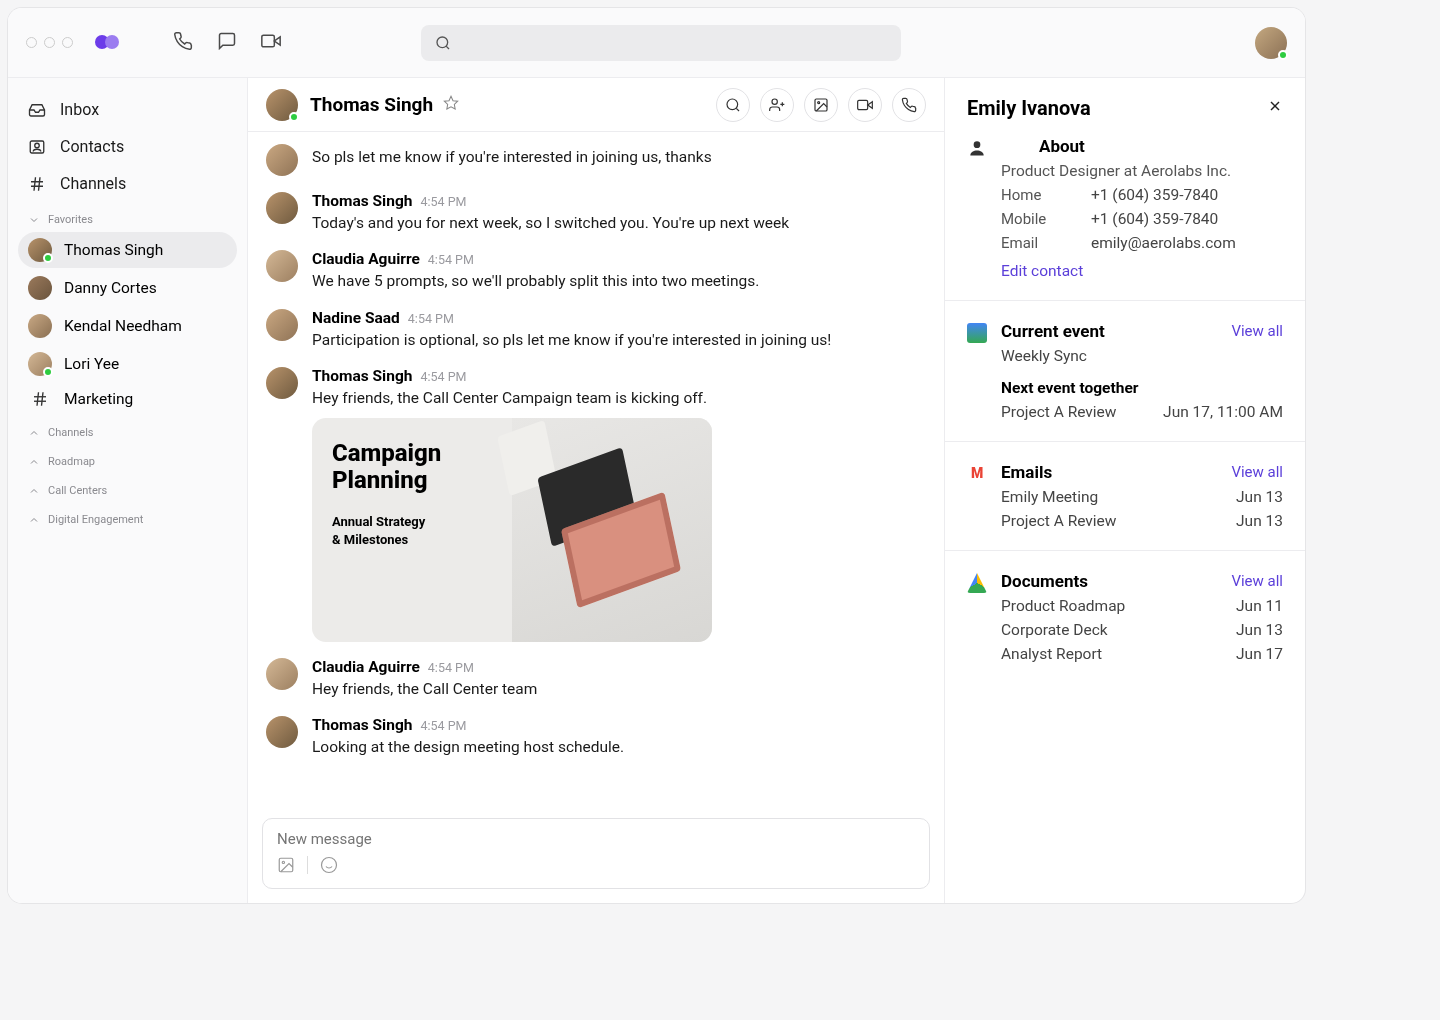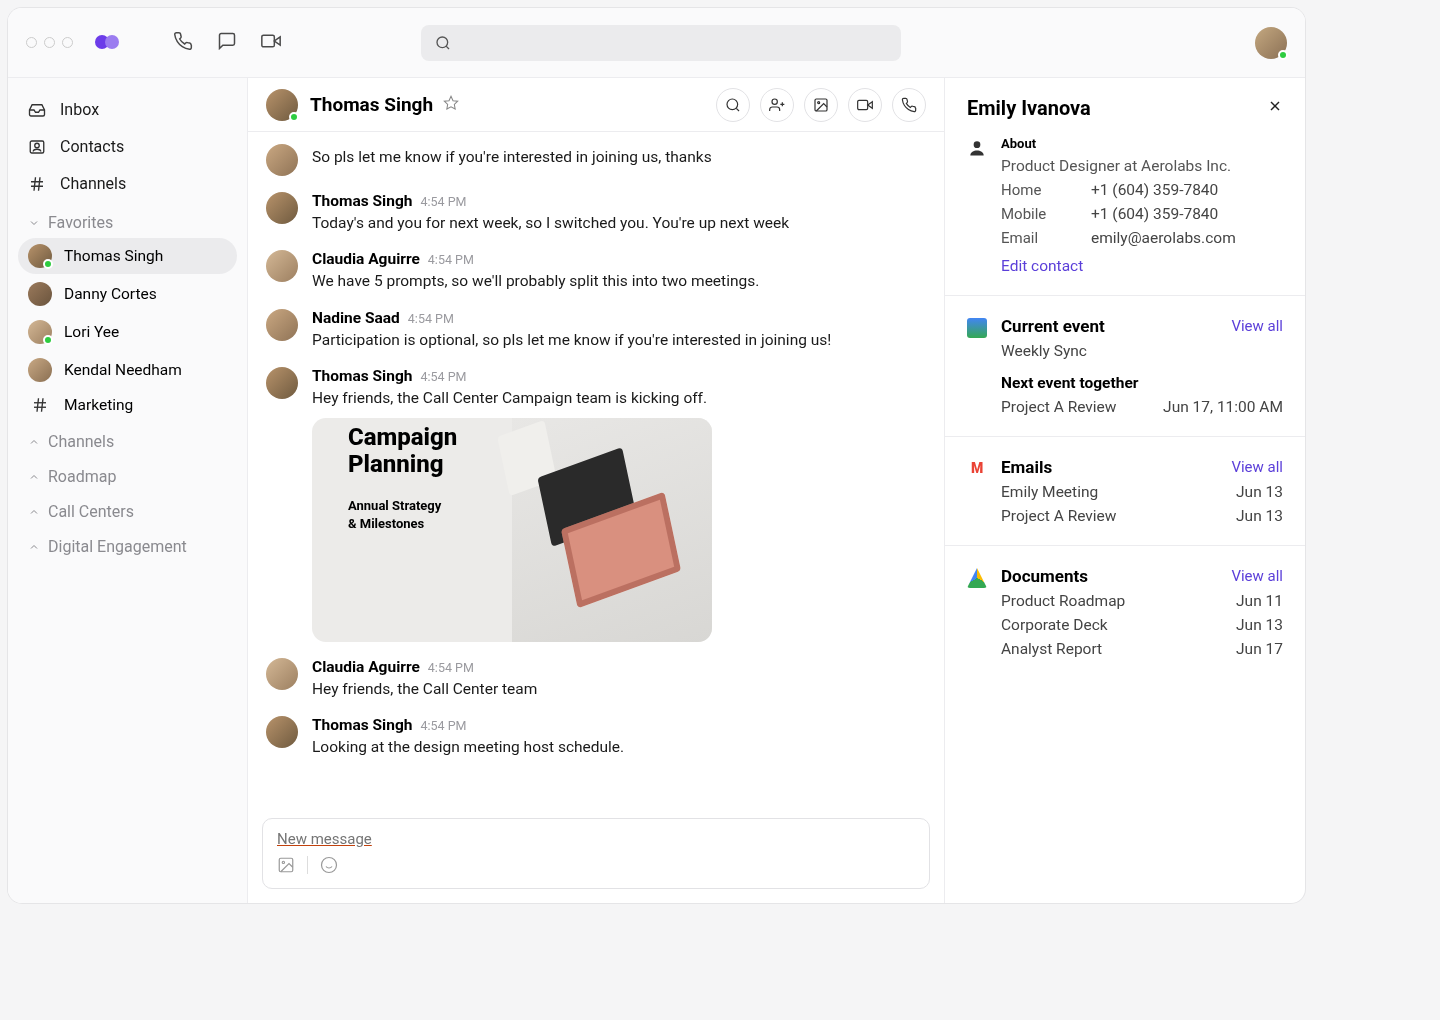--- a/index.html
+++ b/index.html
@@ -19,21 +19,21 @@
 .search input { border:none; background:transparent; outline:none; margin-left:8px; flex:1; }
 .avatar-top { margin-left:auto; position:relative; }
 .avatar-top .img { width:32px; height:32px; border-radius:50%; background:linear-gradient(135deg,#c4a880,#8b7055); }
 .presence { position:absolute; width:10px; height:10px; border-radius:50%; background:#2ecc40; border:2px solid #fff; bottom:-1px; right:-1px; }
 
 .body { display:flex; flex:1; overflow:hidden; }
 
 .sidebar { width:240px; border-right:1px solid #ececef; background:#fafafb; padding:14px 10px; display:flex; flex-direction:column; gap:2px; }
 .nav-item { display:flex; align-items:center; gap:14px; padding:8px 10px; border-radius:8px; cursor:pointer; font-size:16px; color:#1a1a1a; }
 .nav-item svg { width:18px; height:18px; stroke:#333; fill:none; stroke-width:1.8; }
-.section-head { display:flex; align-items:center; gap:8px; padding:10px 10px 4px; color:#8a8a8f; font-size:16px; cursor:pointer; }
+.section-head { display:flex; align-items:center; gap:8px; padding:10px 10px 4px; color:#8a8a8f; font-size:11px; cursor:pointer; }
 .section-head svg { width:12px; height:12px; stroke:#8a8a8f; fill:none; stroke-width:2; }
 .fav-item { display:flex; align-items:center; gap:12px; padding:6px 10px; border-radius:20px; cursor:pointer; font-size:15.5px; }
 .fav-item.active { background:#ebebed; }
 .fav-avatar { width:24px; height:24px; border-radius:50%; position:relative; }
 .fav-avatar .img { width:100%; height:100%; border-radius:50%; }
 .fav-item svg.hash { width:18px; height:18px; stroke:#333; fill:none; stroke-width:1.8; margin-left:3px; margin-right:3px; }
 
 .main { flex:1; display:flex; flex-direction:column; border-right:1px solid #ececef; }
 .conv-head { height:54px; display:flex; align-items:center; padding:0 18px; border-bottom:1px solid #ececef; }
 .conv-head .av { width:32px; height:32px; border-radius:50%; background:linear-gradient(135deg,#b8936b,#6f5a3f); position:relative; margin-right:12px; }
@@ -47,43 +47,43 @@
 .messages { flex:1; overflow-y:auto; padding:4px 18px 10px; }
 .msg { display:flex; gap:14px; padding:8px 0; }
 .msg .av { width:32px; height:32px; border-radius:50%; flex-shrink:0; }
 .msg .content { flex:1; }
 .msg .head { display:flex; align-items:baseline; gap:8px; }
 .msg .name { font-weight:700; font-size:15.5px; }
 .msg .time { font-size:12.5px; color:#9a9a9f; }
 .msg .text { font-size:15.5px; color:#1a1a1a; margin-top:2px; line-height:1.45; }
 
 .card { width:400px; height:224px; background:#ecebe9; border-radius:14px; margin-top:8px; display:flex; overflow:hidden; }
-.card-left { padding:6px 20px; flex:1;margin-left:16px; }
+.card-left { padding:22px 20px; flex:1; }
 .card-title { font-size:24px; font-weight:800; line-height:1.15; }
 .card-sub { font-size:13px; font-weight:700; margin-top:18px; line-height:1.35; }
 .card-right { width:200px; position:relative; background:linear-gradient(160deg,#e8e7e5 0%,#d8d7d4 100%); }
 .tile { position:absolute; transform:rotate(-20deg) skewX(-8deg); }
 .tile.t1 { width:90px; height:70px; background:#2a2a2a; top:44px; left:30px; border-radius:4px; }
 .tile.t2 { width:110px; height:80px; background:#d9907f; top:92px; left:54px; border-radius:4px; box-shadow:inset 0 0 0 6px rgba(120,40,30,.3); }
 .tile.t3 { width:50px; height:60px; background:#f0efec; top:10px; left:-10px; border-radius:4px; }
 
 .composer { margin:0 14px 14px; border:1px solid #e2e2e5; border-radius:10px; padding:10px 14px; }
-.composer input { border:none; outline:none; width:100%; font-size:15px; color:#c2410c;text-decoration:underline; }
+.composer input { border:none; outline:none; width:100%; font-size:15px; color:#6d28d9; }
 .composer-tools { display:flex; gap:12px; margin-top:8px; }
 .composer-tools svg { width:18px; height:18px; stroke:#999; fill:none; stroke-width:1.6; }
 .divider-v { width:1px; height:18px; background:#ddd; }
 
 .panel { width:360px; padding:18px 22px; overflow-y:auto; }
 .panel-head { display:flex; align-items:center; justify-content:space-between; }
 .panel-head h2 { font-size:20px; font-weight:700; }
 .panel-head svg { width:16px; height:16px; stroke:#222; stroke-width:2; fill:none; cursor:pointer; }
 .about { display:flex; gap:14px; margin-top:16px; }
 .about svg { width:20px; height:20px; fill:#333; flex-shrink:0; margin-top:2px; }
 .about-body { flex:1; }
-.about-title { font-size:13px; font-weight:700; margin-bottom:6px; }
+.about-title { font-size:17px; font-weight:700; margin-bottom:6px;margin-left:38px; }
 .about-line { font-size:15.5px; color:#555; margin-bottom:6px; }
 .kv { display:flex; margin-top:6px; }
 .kv .k { width:90px; font-size:15px; color:#555; }
 .kv .v { font-size:15.5px; color:#444; }
 .edit-link { color:#5b3fd9; font-size:15.5px; margin-top:10px; display:inline-block; cursor:pointer; }
 .hr { height:1px; background:#ececef; margin:20px -22px; }
 .sect { display:flex; gap:14px; }
 .sect-icon { width:20px; height:20px; flex-shrink:0; margin-top:2px; border-radius:3px; }
 .sect-body { flex:1; }
 .sect-row { display:flex; justify-content:space-between; align-items:center; }
@@ -184,30 +184,30 @@
         <span>Thomas Singh</span>
       </div>
       <div class="fav-item">
         <div class="fav-avatar">
             <div class="img av-2"></div>
           </div>
         <span>Danny Cortes</span>
       </div>
       <div class="fav-item">
         <div class="fav-avatar">
+            <div class="img av-3"></div>
+          </div>
+        <span>Kendal Needham</span>
+      </div>
+      <div class="fav-item">
+        <div class="fav-avatar">
             <div class="img av-4"></div>
             <div class="presence"></div>
           </div>
         <span>Lori Yee</span>
-      </div>
-      <div class="fav-item">
-        <div class="fav-avatar">
-            <div class="img av-3"></div>
-          </div>
-        <span>Kendal Needham</span>
       </div>
       <div class="fav-item">
         <svg class="hash" viewBox="0 0 24 24">
             <line x1="4" y1="9" x2="20" y2="9"></line>
             <line x1="4" y1="15" x2="20" y2="15"></line>
             <line x1="10" y1="3" x2="8" y2="21"></line>
             <line x1="16" y1="3" x2="14" y2="21"></line>
           </svg>
         <span>Marketing</span>
       </div>

